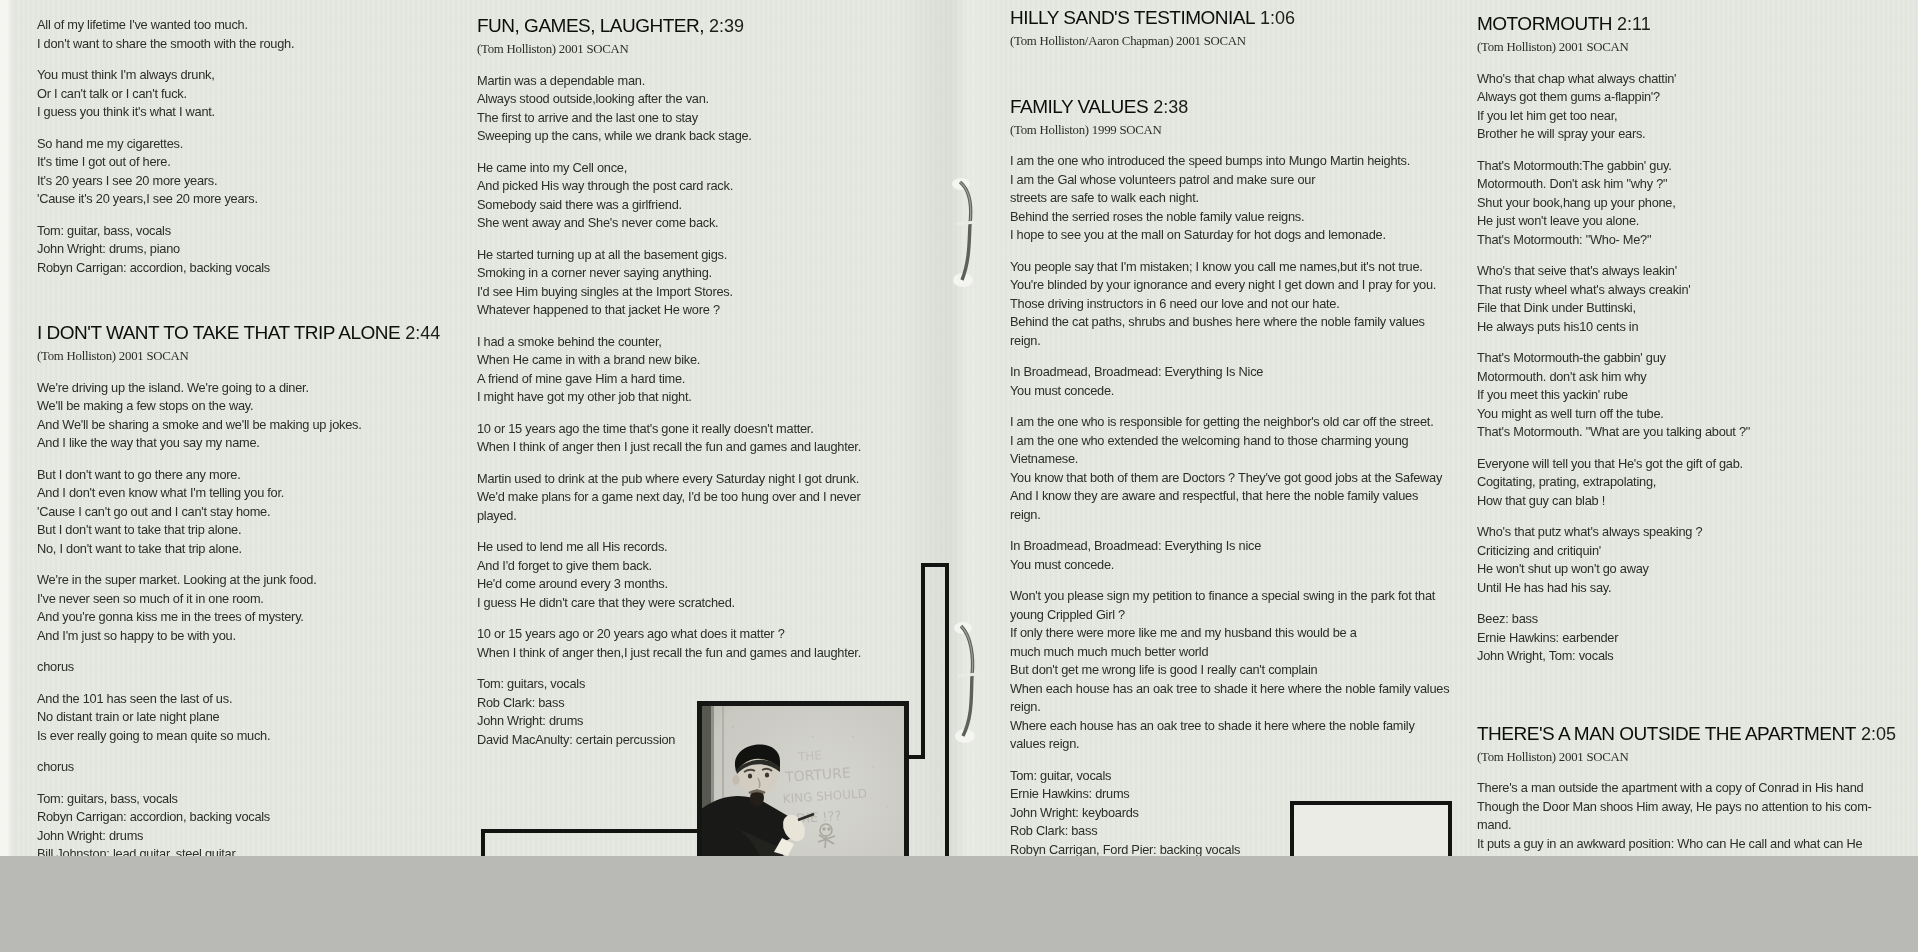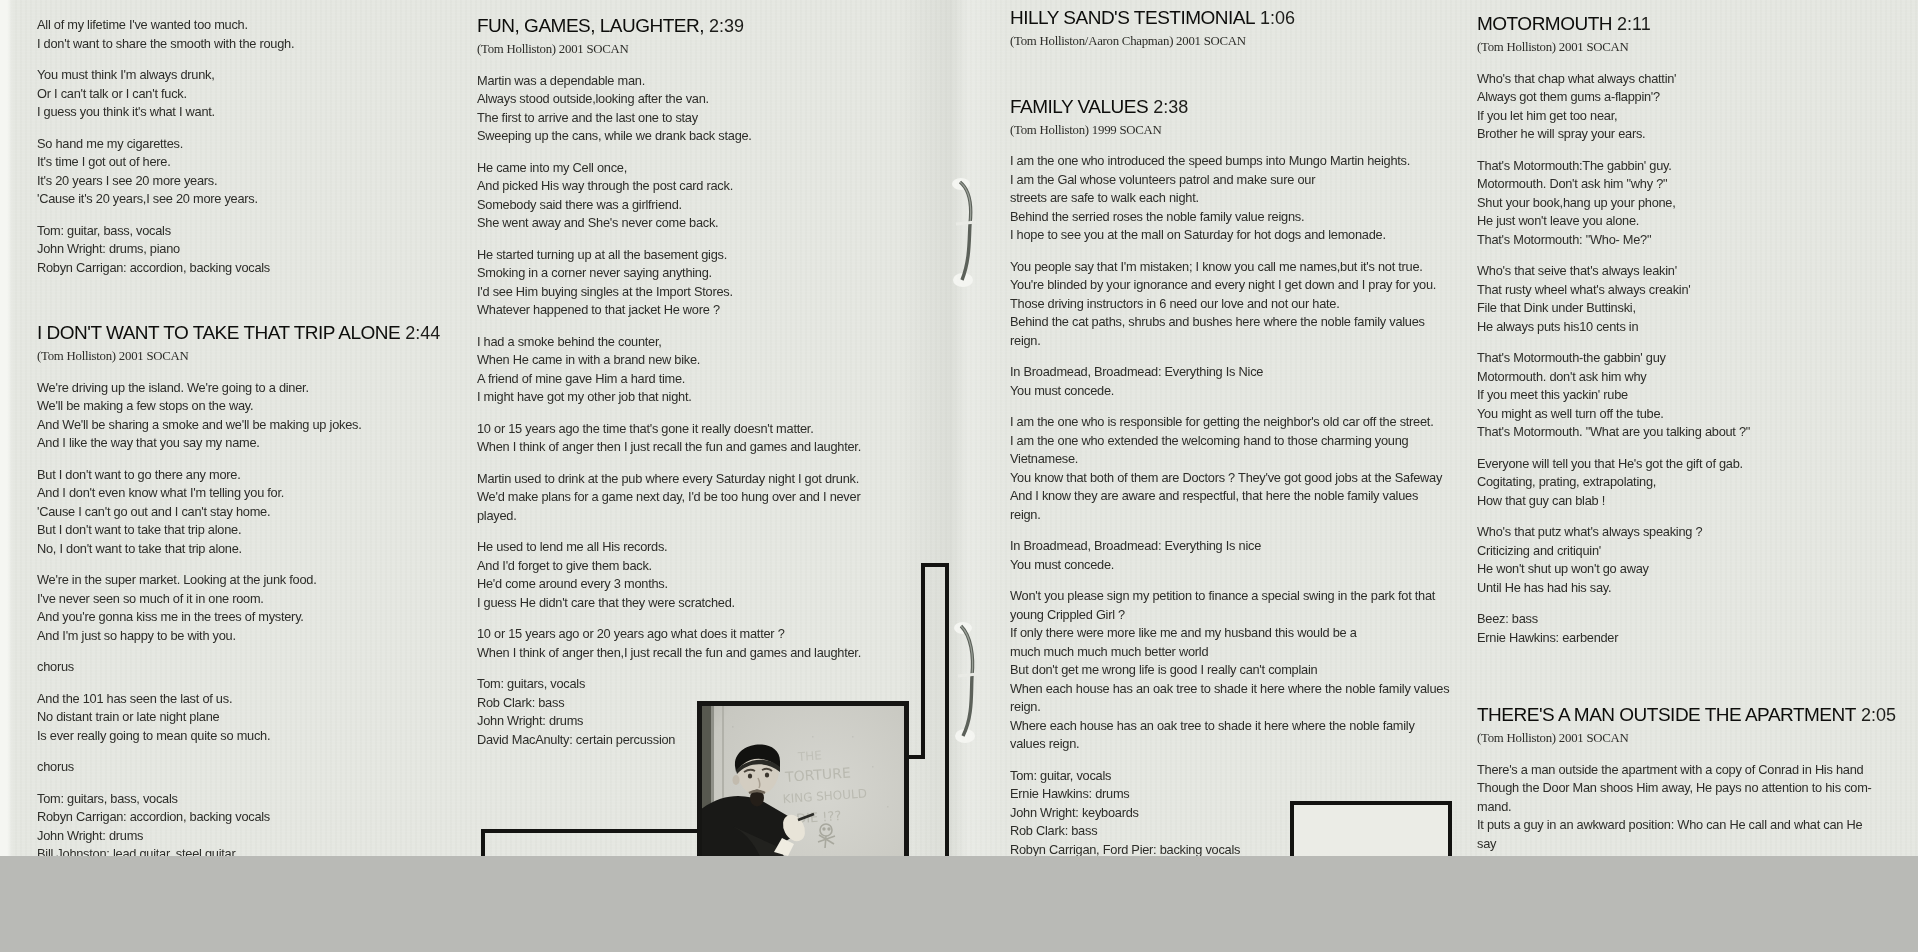--- a/index.html
+++ b/index.html
@@ -264,20 +264,21 @@
       </div>
       <div class="para">
         <div class="line">Who's that putz what's always speaking ?</div>
         <div class="line">Criticizing and critiquin'</div>
         <div class="line">He won't shut up won't go away</div>
         <div class="line">Until He has had his say.</div>
       </div>
       <div class="para">
         <div class="line">Beez: bass</div>
         <div class="line">Ernie Hawkins: earbender</div>
+        <div class="line">John Wright, Tom: vocals</div>
       </div>
       <div class="song-head">
         <div class="title-row"><span class="title">THERE'S A MAN OUTSIDE THE APARTMENT</span><span class="time"> 2:05</span></div>
         <div class="credit">(Tom Holliston) 2001 SOCAN</div>
       </div>
       <div class="para">
         <div class="line">There's a man outside the apartment with a copy of Conrad in His hand</div>
         <div class="line">Though the Door Man shoos Him away, He pays no attention to his com-</div>
         <div class="line">mand.</div>
         <div class="line">It puts a guy in an awkward position: Who can He call and what can He</div>

